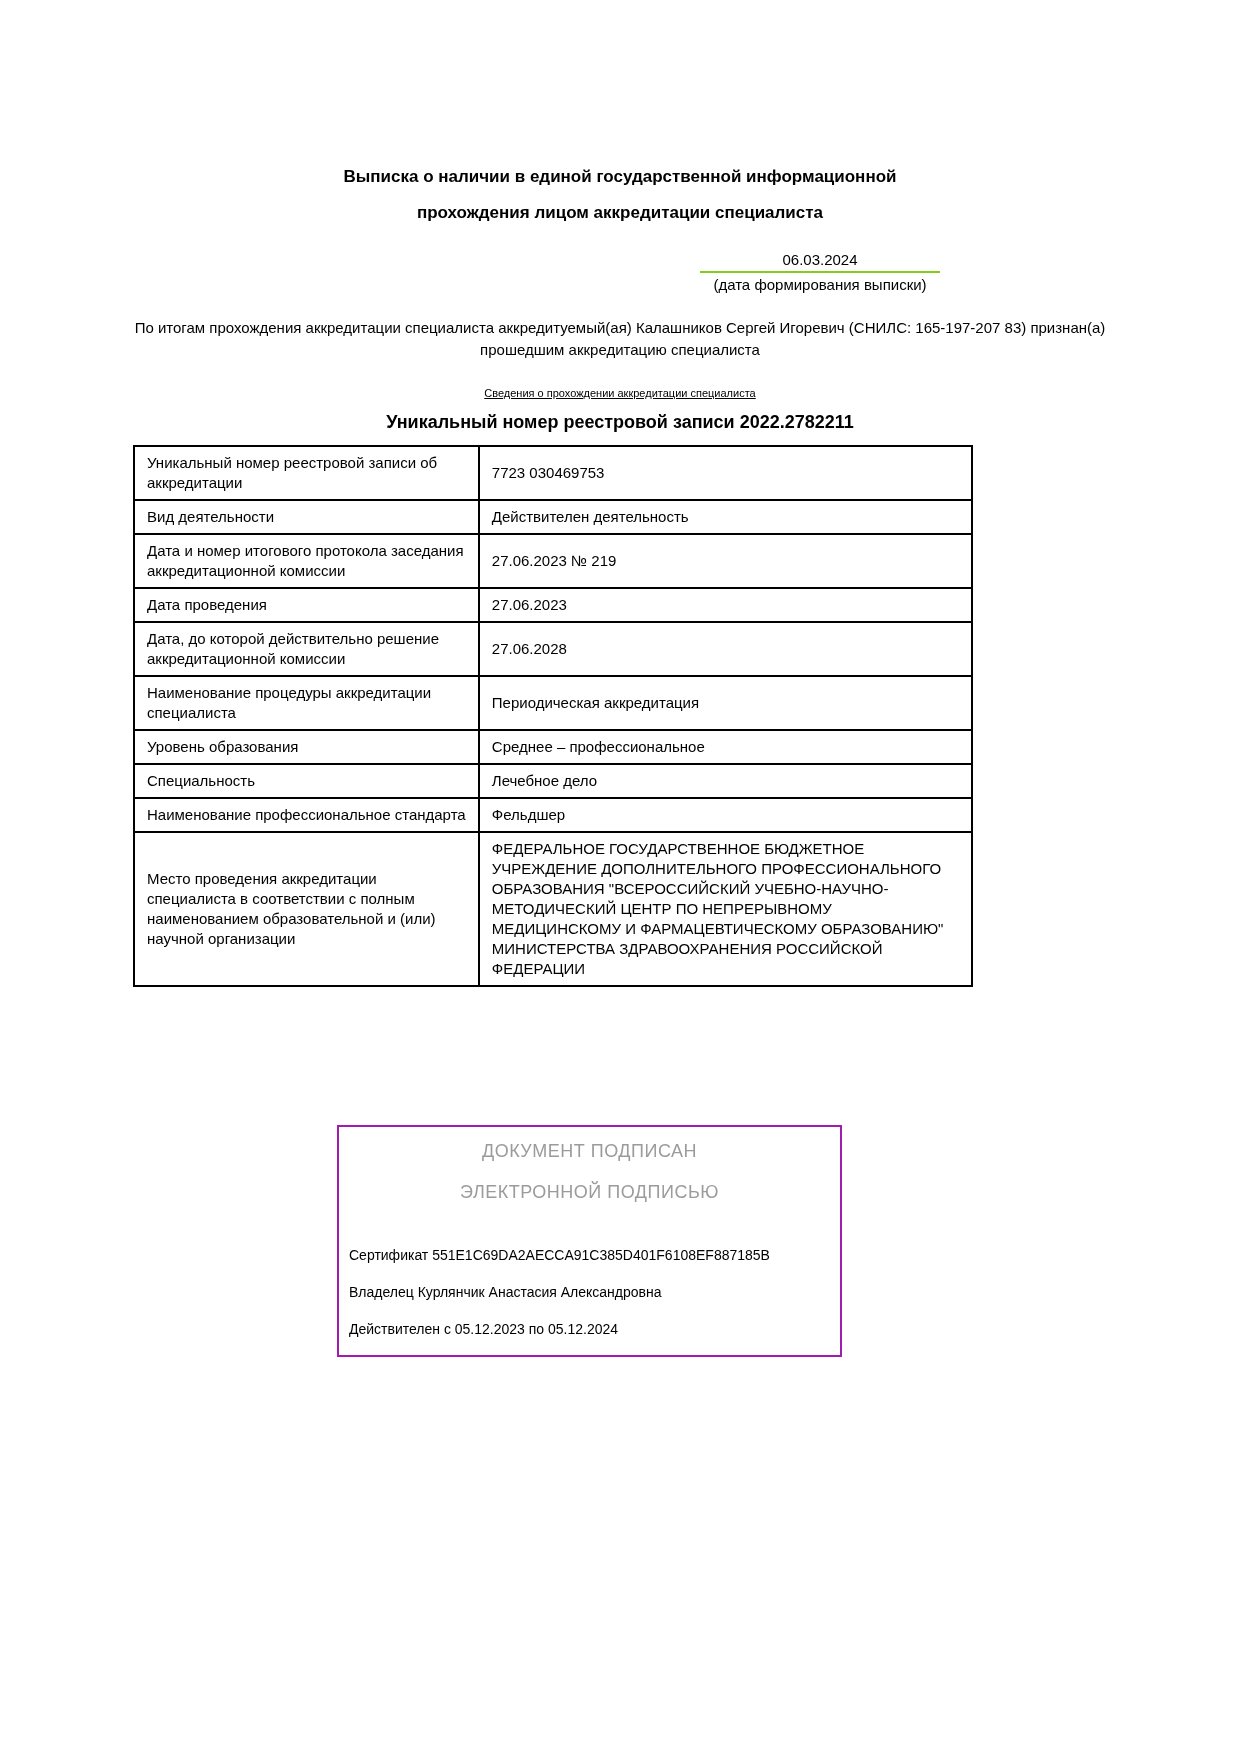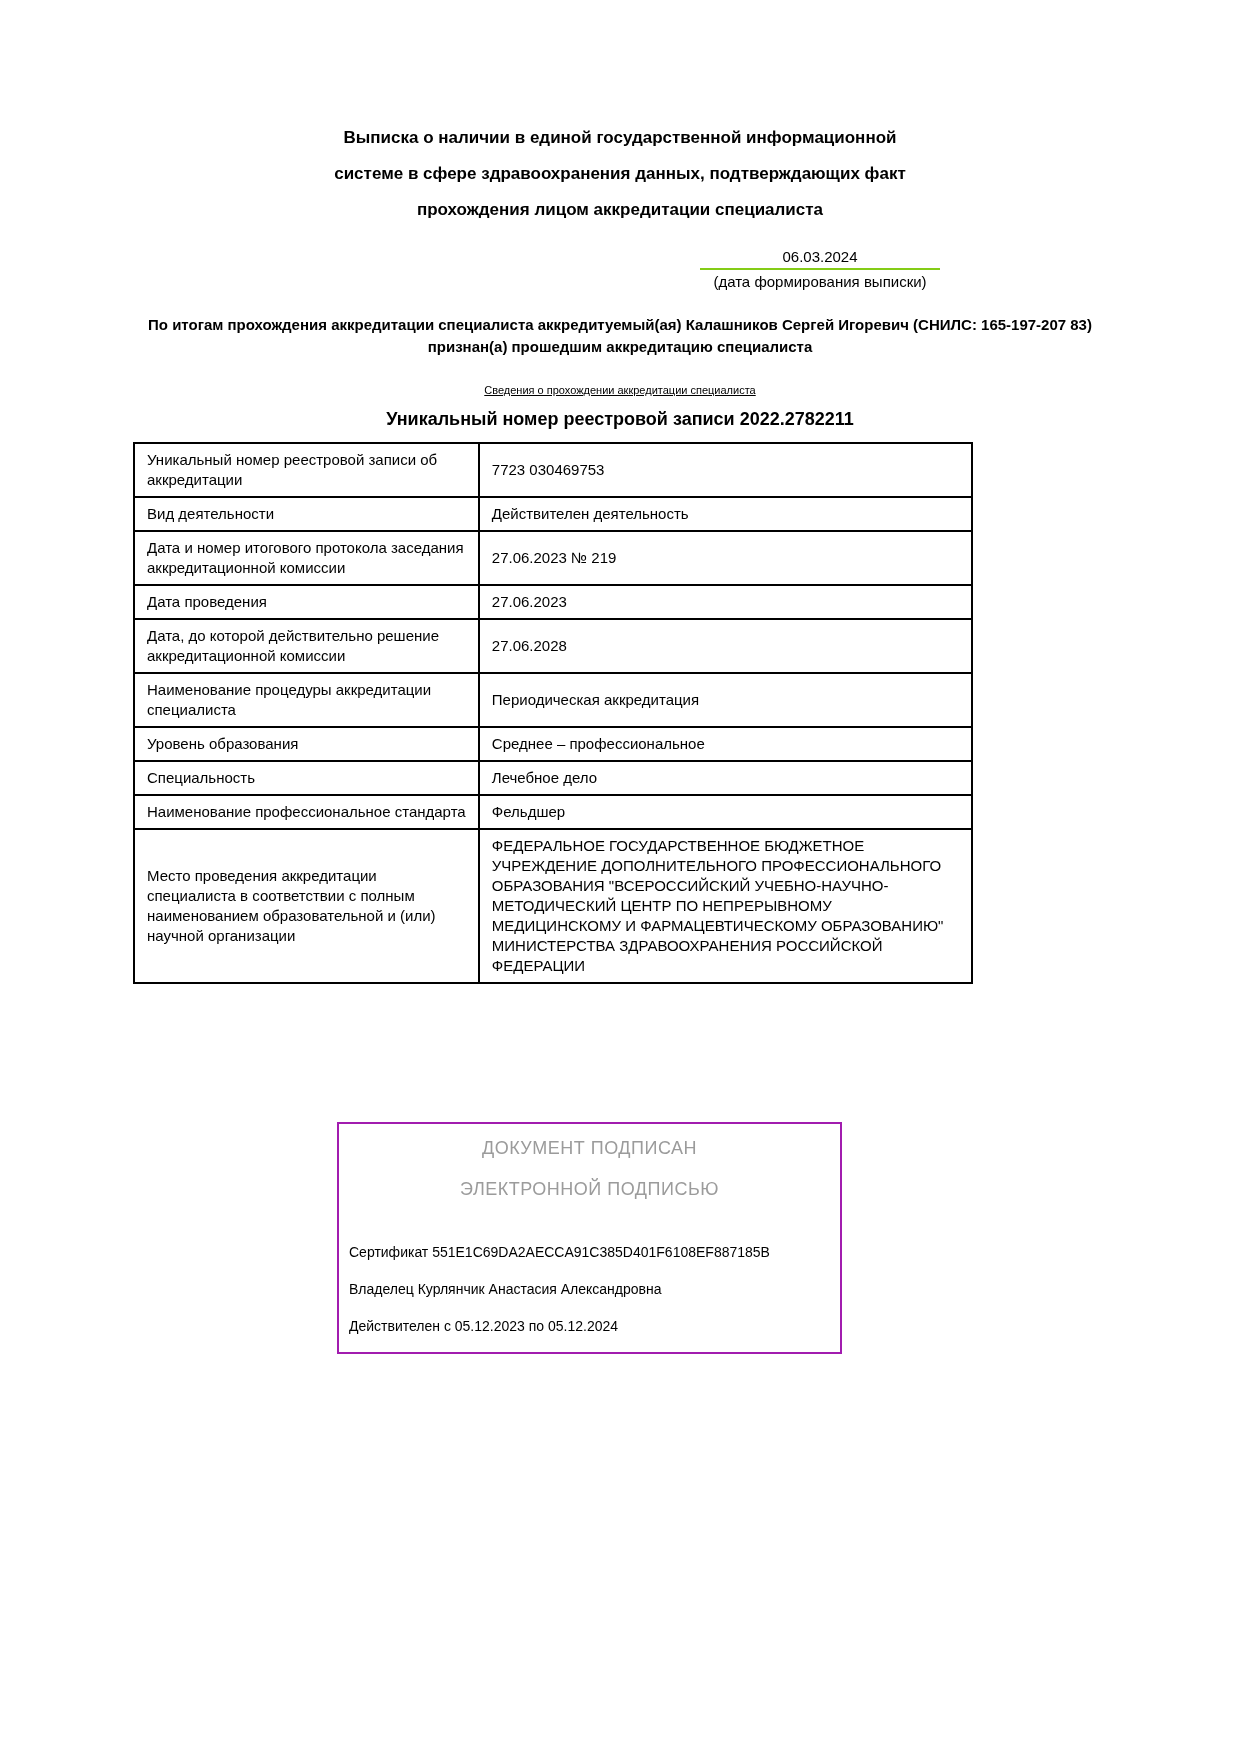--- a/index.html
+++ b/index.html
@@ -10,20 +10,21 @@
   body {
     width: 1240px;
     height: 1755px;
     font-family: "Liberation Sans", sans-serif;
     color: #000000;
     position: relative;
     overflow: hidden;
   }
   .doc {
     padding-top: 120px;
+    margin-top: 39px;
   }
   .title {
     text-align: center;
     font-weight: bold;
     font-size: 17px;
     line-height: 36px;
   }
   .date-block {
     width: 240px;
     margin: 20px 300px 0 auto;
@@ -36,21 +37,20 @@
   }
   .date-caption {
     padding-top: 3px;
   }
   .intro {
     width: 1000px;
     margin: 24px auto 0;
     text-align: center;
     font-size: 15px;
     line-height: 22px;
-    font-weight: bold;
   }
   .section-heading {
     margin-top: 26px;
     text-align: center;
     font-size: 11px;
     text-decoration: underline;
   }
   .registry-heading {
     margin-top: 13px;
     text-align: center;
@@ -95,21 +95,20 @@
   }
   .sig-detail:first-child { margin-top: 0; }
 </style>
 </head>
 <body>
 
 <div class="doc">
 
   <div class="title">
     <div>Выписка о наличии в единой государственной информационной</div>
-    <div>системе в сфере здравоохранения данных, подтверждающих факт</div>
     <div>прохождения лицом аккредитации специалиста</div>
   </div>
 
   <div class="date-block">
     <div class="date-value">06.03.2024</div>
     <div class="date-caption">(дата формирования выписки)</div>
   </div>
 
   <p class="intro">По итогам прохождения аккредитации специалиста аккредитуемый(ая) Калашников Сергей Игоревич (СНИЛС: 165-197-207 83) признан(а) прошедшим аккредитацию специалиста</p>
 

